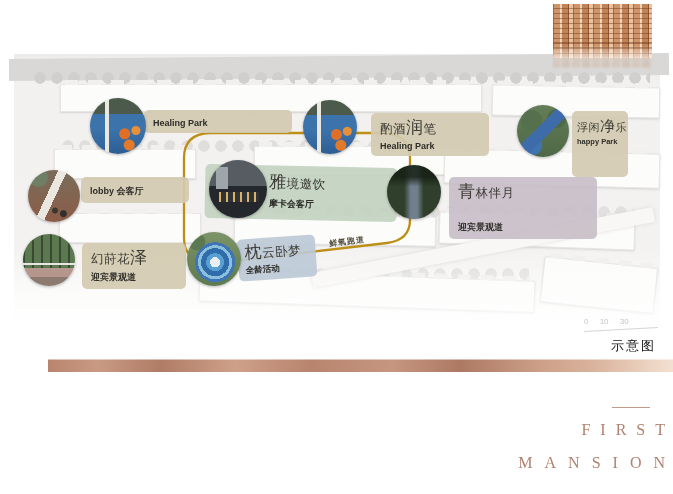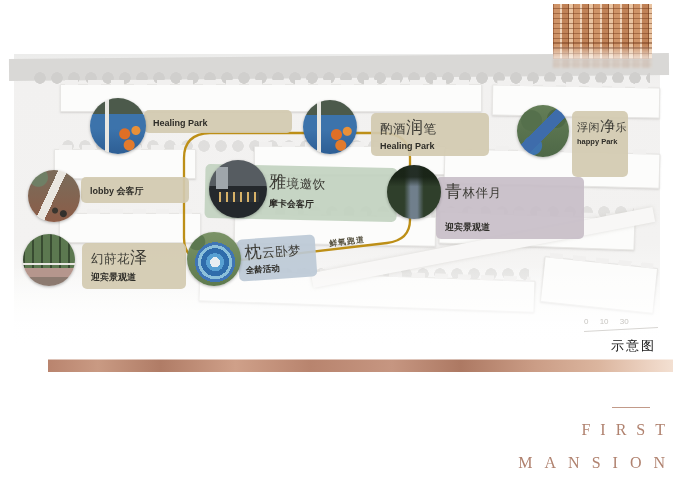--- a/index.html
+++ b/index.html
@@ -59,21 +59,21 @@
   #c2 .box{left:68px;top:15px;width:100px;}
   #c3{left:517px;top:103px;}#c3 .photo{left:0;top:2px;width:52px;height:52px;}
   #c3 .box{left:55px;top:8px;width:46px;height:54px;padding:6px 5px;}
   #c3 .title{font-size:11px;} #c3 .title .big{font-size:15px;} #c3 .sub{font-size:7.5px;}
   #c4{left:28px;top:168px;} #c4 .photo{left:0;top:2px;width:52px;height:52px;}
   #c4 .box{left:53px;top:9px;width:90px;}
   #c5{left:205px;top:158px;}#c5 .photo{left:4px;top:2px;width:58px;height:58px;z-index:1;}
   #c5 .box{left:0;top:8px;width:122px;height:40px;padding:7px 6px 7px 64px;transform:rotate(1.2deg);}
   #c5 .sub{margin-top:5px;}
   #c6{left:387px;top:163px;}#c6 .photo{left:0;top:2px;width:54px;height:54px;z-index:1;}
-  #c6 .box{left:49px;top:14px;width:130px;}
+  #c6 .box{left:62px;top:14px;width:130px;}
   #c6 .sub{margin-top:19px;}
   #c7{left:23px;top:232px;} #c7 .photo{left:0;top:2px;width:52px;height:52px;}
   #c7 .box{left:59px;top:11px;width:86px;}
   #c8{left:187px;top:230px;}#c8 .photo{left:0;top:2px;width:54px;height:54px;z-index:1;}
   #c8 .box{left:51px;top:7px;width:64px;padding:4px 7px;transform:rotate(-4deg);}
   #c8 .sub{font-size:8.5px;margin-top:2px;}
 
   
   .p-play{background-image:
     radial-gradient(circle at 62% 64%,#df6f26 0 5px,rgba(0,0,0,0) 6px),

